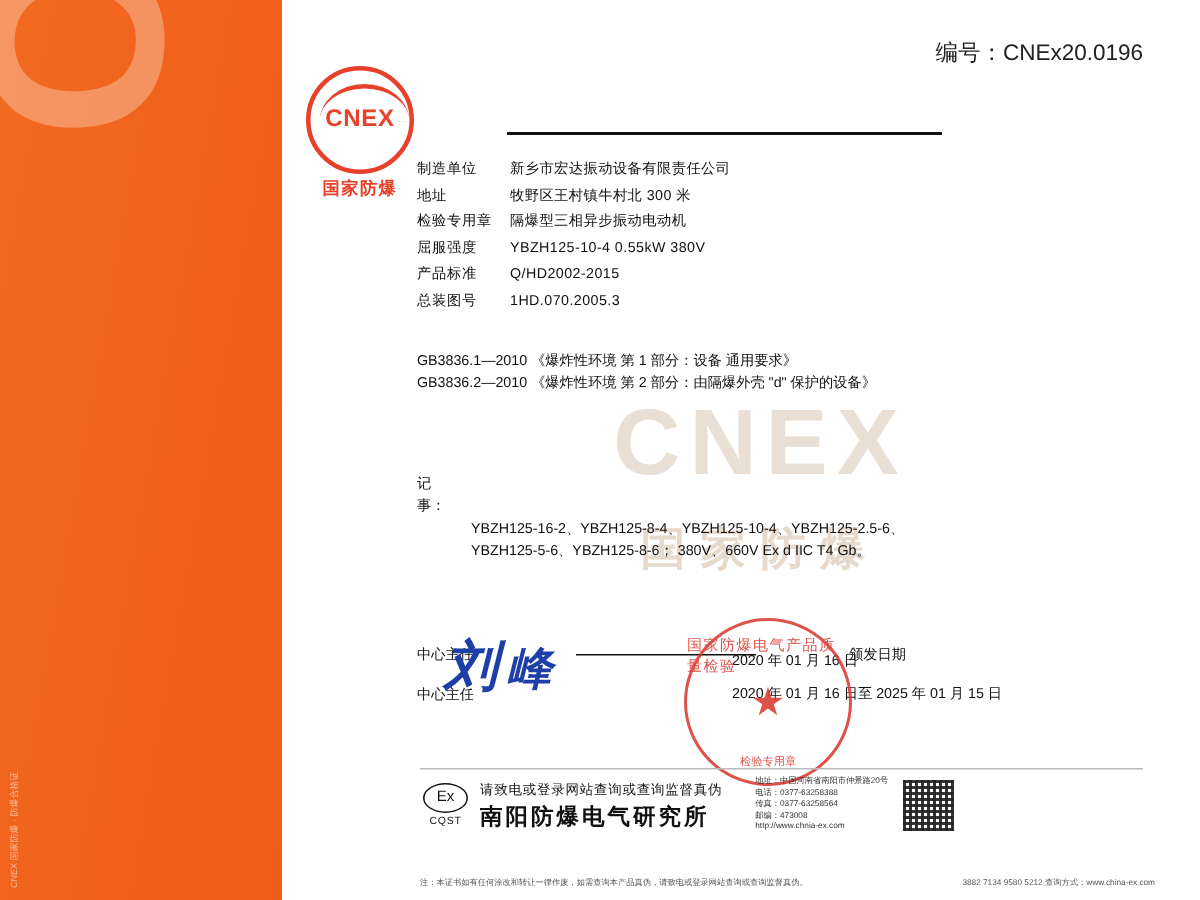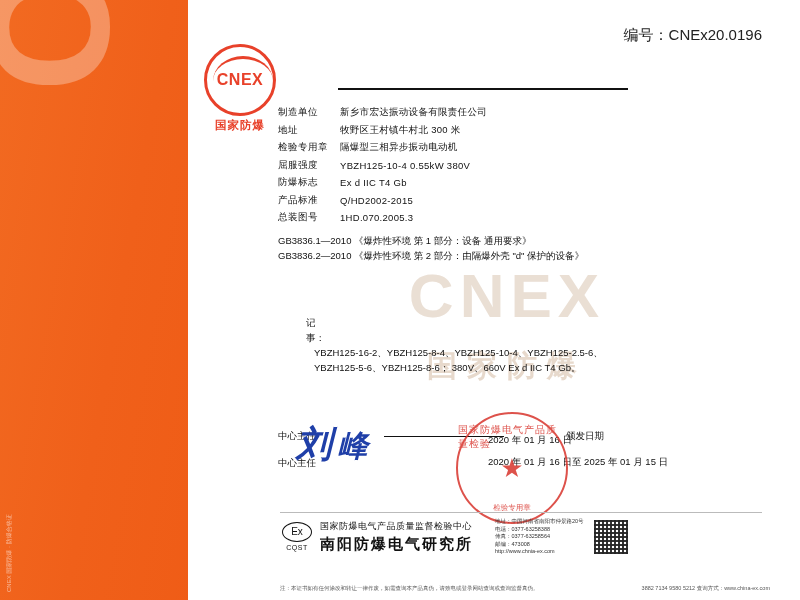--- a/index.html
+++ b/index.html
@@ -197,40 +197,36 @@
         </div>
         <div class="row">
           <div class="lbl">检验专用章</div>
           <div class="val">隔爆型三相异步振动电动机</div>
         </div>
         <div class="row">
           <div class="lbl">屈服强度</div>
           <div class="val">YBZH125-10-4    0.55kW    380V</div>
         </div>
         <div class="row">
-          <div class="lbl">防爆标志</div>
-          <div class="val">Ex d IIC T4 Gb</div>
-        </div>
-        <div class="row">
           <div class="lbl">产品标准</div>
           <div class="val">Q/HD2002-2015</div>
         </div>
         <div class="row">
           <div class="lbl">总装图号</div>
           <div class="val">1HD.070.2005.3</div>
         </div>
       </div>
 
       <div class="block b1">
         <div>GB3836.1—2010 《爆炸性环境 第 1 部分：设备 通用要求》</div>
         <div>GB3836.2—2010 《爆炸性环境 第 2 部分：由隔爆外壳 "d" 保护的设备》</div>
       </div>
 
       <div class="block b2">
-        <div style="display:flex;margin-left:28px;">
+        <div style="display:flex;">
           <div style="flex:0 0 28px;">记事：</div>
         </div>
         <div class="indent2">YBZH125-16-2、YBZH125-8-4、YBZH125-10-4、YBZH125-2.5-6、</div>
         <div class="indent2">YBZH125-5-6、YBZH125-8-6；   380V、660V    Ex d IIC T4 Gb。</div>
       </div>
 
       <div class="sig">
         <div class="sig-row" style="margin-bottom:14px;gap:48px;">
           <div class="sig-lbl">中心主任</div>
           <div class="sig-line"></div>
@@ -257,21 +253,21 @@
         <div class="arc-bottom">检验专用章</div>
       </div>
 
       <div class="foot-rule"></div>
       <div class="foot">
         <div class="ex-badge">
           <div class="ell">Ex</div>
           <div class="cq">CQST</div>
         </div>
         <div class="foot-text">
-          <div class="l1">国家防爆电气产品质量监督检验中心</div>
+          <div class="l1">请致电或登录网站查询或查询监督真伪</div>
           <div class="l2">南阳防爆电气研究所</div>
         </div>
         <div class="foot-addr">
           <div>地址：中国河南省南阳市仲景路20号</div>
           <div>电话：0377-63258388</div>
           <div>传真：0377-63258564</div>
           <div>邮编：473008</div>
           <div>http://www.chnia-ex.com</div>
         </div>
         <div class="qr"></div>

